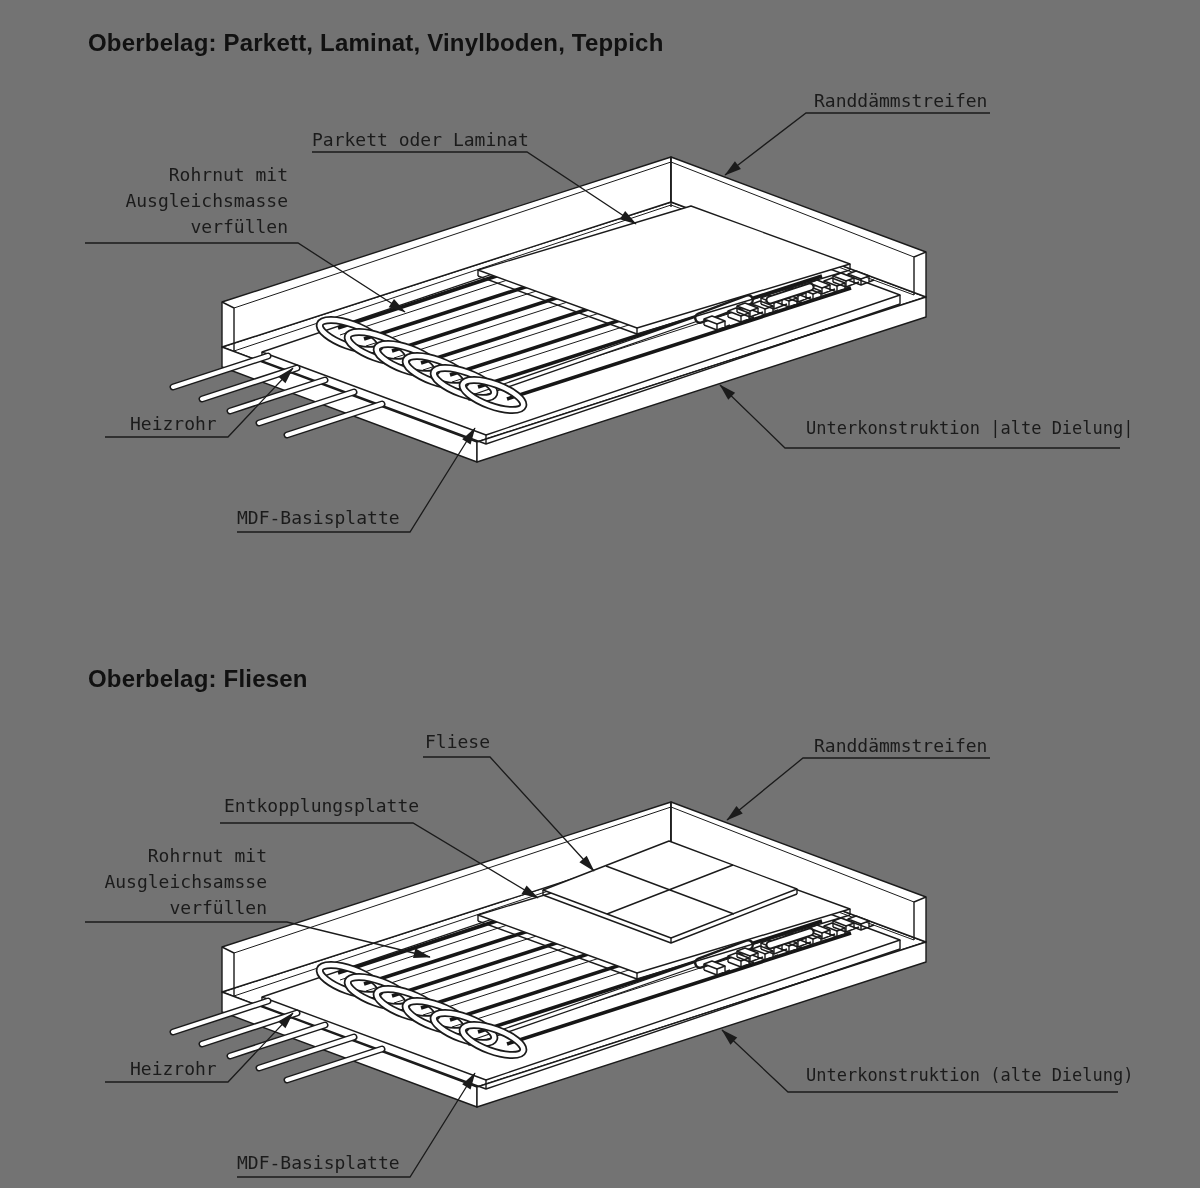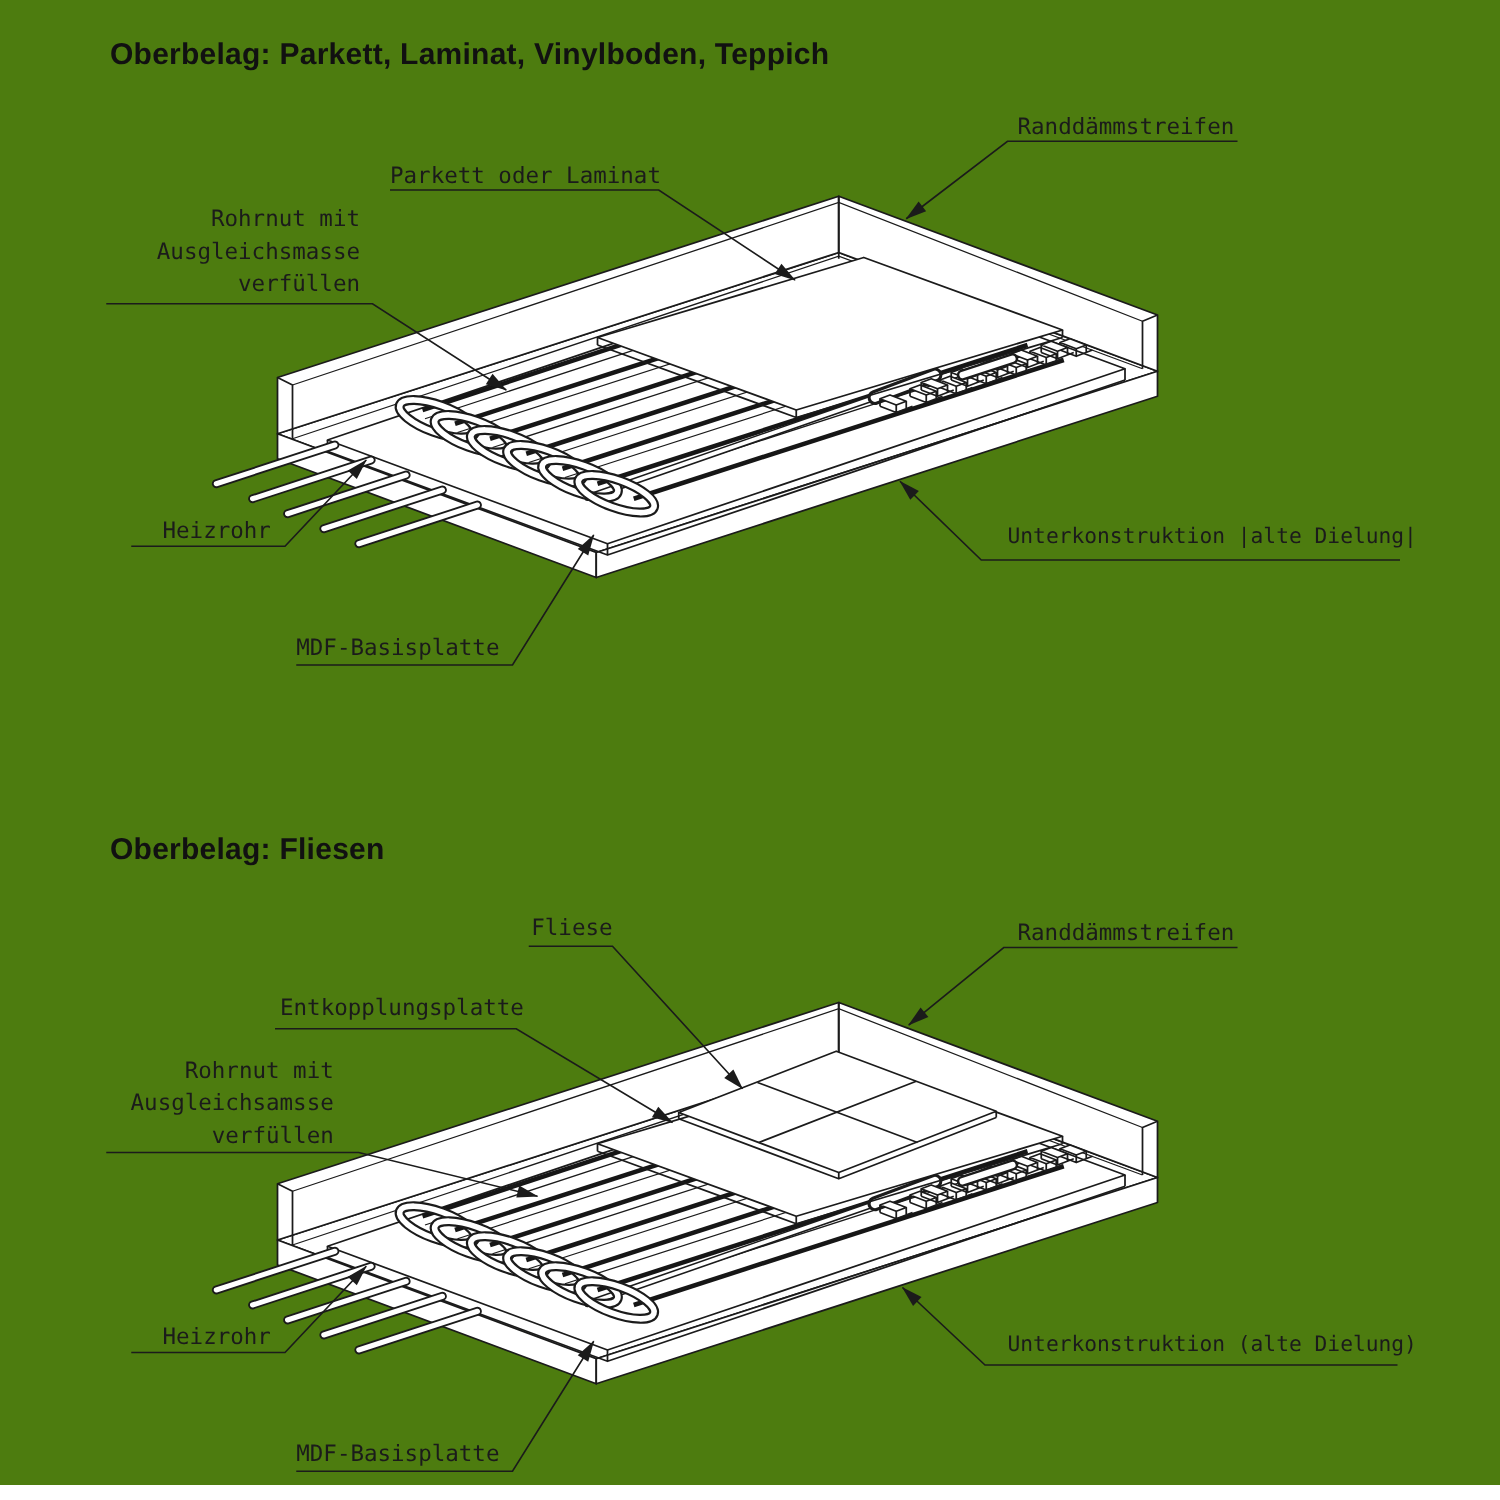--- a/index.html
+++ b/index.html
@@ -1,16 +1,16 @@
 <!DOCTYPE html>
 <html><head>
 <meta charset="utf-8">
 <style>
   html,body{margin:0;padding:0;background:#ffffff;}
-  .page{position:relative;width:1200px;height:1188px;background:#4d7c0f;overflow:hidden;
+  .page{position:relative;width:1200px;height:1188px;background:#737373;overflow:hidden;
         font-family:"DejaVu Sans Mono", monospace;}
   svg{position:absolute;left:0;top:0;}
   text{fill:#1b1b1b;}
   .title{font-family:"Liberation Sans", sans-serif;font-weight:bold;font-size:24px;
          letter-spacing:.2px;fill:#111;}
   .lbl{font-size:18px;}
   .lbl-sm{font-size:17px;}
   .ln{stroke:#1b1b1b;stroke-width:1.4;fill:none;stroke-linejoin:round;}
   .lnw{stroke:#1b1b1b;stroke-width:1.4;fill:#ffffff;stroke-linejoin:round;}
   .thin{stroke:#1b1b1b;stroke-width:1;fill:none;}

